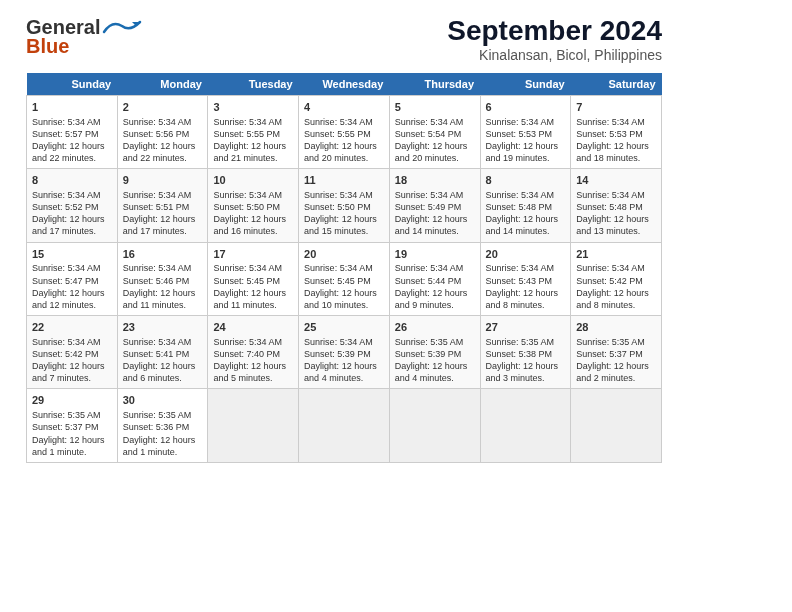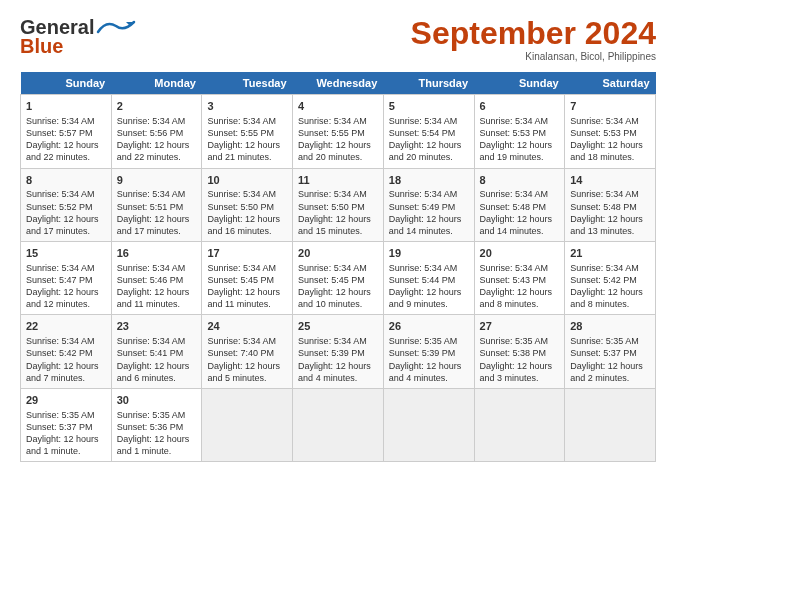--- a/index.html
+++ b/index.html
@@ -6,20 +6,21 @@
     body {
       font-family: Arial, sans-serif;
       background: #fff;
       width: 792px;
       height: 612px;
       overflow: hidden;
     }
     .page {
       width: 676px;
       padding: 16px 20px 10px 20px;
+      margin-left: 6px;
     }
     .header-row {
       display: flex;
       align-items: flex-start;
       justify-content: space-between;
       margin-bottom: 10px;
     }
     .logo {
       display: flex;
       flex-direction: column;
@@ -28,27 +29,27 @@
     .logo-icon {
       width: 40px;
       height: 18px;
       margin-left: 42px;
       margin-top: -4px;
     }
     .title-block {
       text-align: right;
     }
     .title-block h1 {
-      font-size: 32px;
+      font-size: 28px;
       font-weight: bold;
-      color: #c2410c;
+      color: #0f172a;
       line-height: 1.1;
     }
     .title-block h2 {
-      font-size: 10px;
+      font-size: 14px;
       font-weight: normal;
       color: #555;
     }
     table {
       width: 100%;
       border-collapse: collapse;
       font-size: 9.5px;
     }
     thead tr th {
       background: #2b6cb0;

